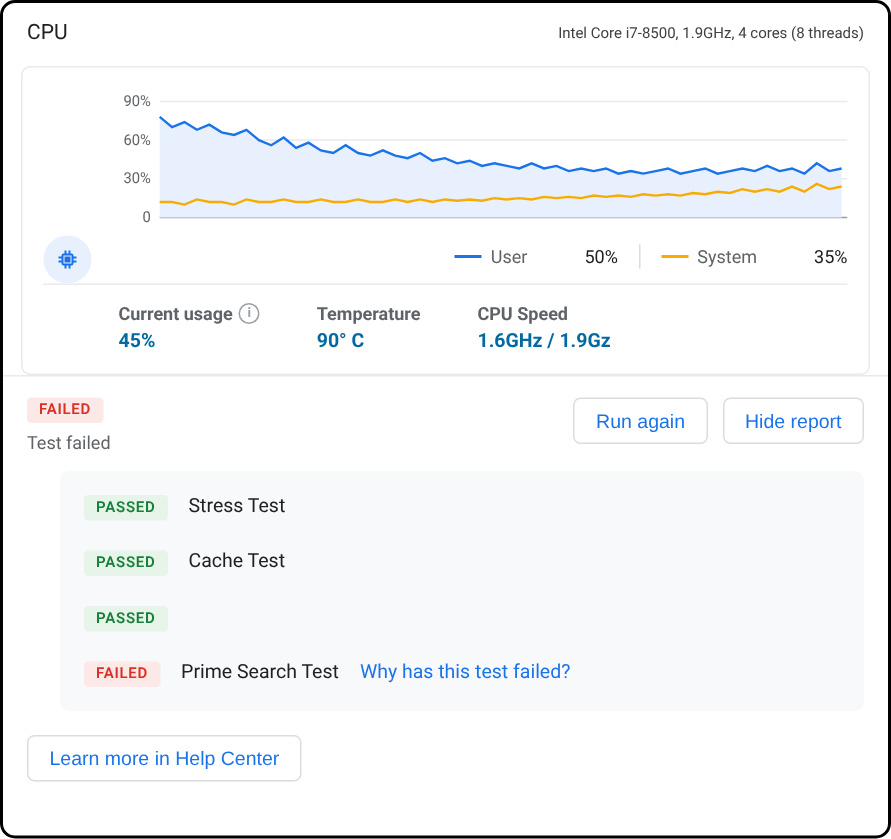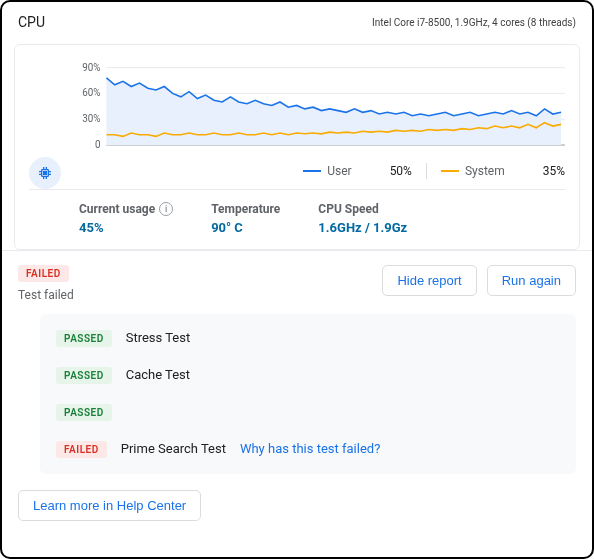--- a/index.html
+++ b/index.html
@@ -168,22 +168,22 @@
     </div>
   </div>
 </div>
 
 <div class="test-section">
   <div>
     <span class="badge badge-failed">FAILED</span>
     <div class="test-msg">Test failed</div>
   </div>
   <div class="btns">
+    <button class="btn">Run again</button>
     <button class="btn">Hide report</button>
-    <button class="btn">Run again</button>
   </div>
 </div>
 
 <div class="tests-list" id="tests-list">
     <div class="test-item">
       <span class="badge badge-passed">PASSED</span>
       <span class="test-name">Stress Test</span>
     </div>
     <div class="test-item">
       <span class="badge badge-passed">PASSED</span>

